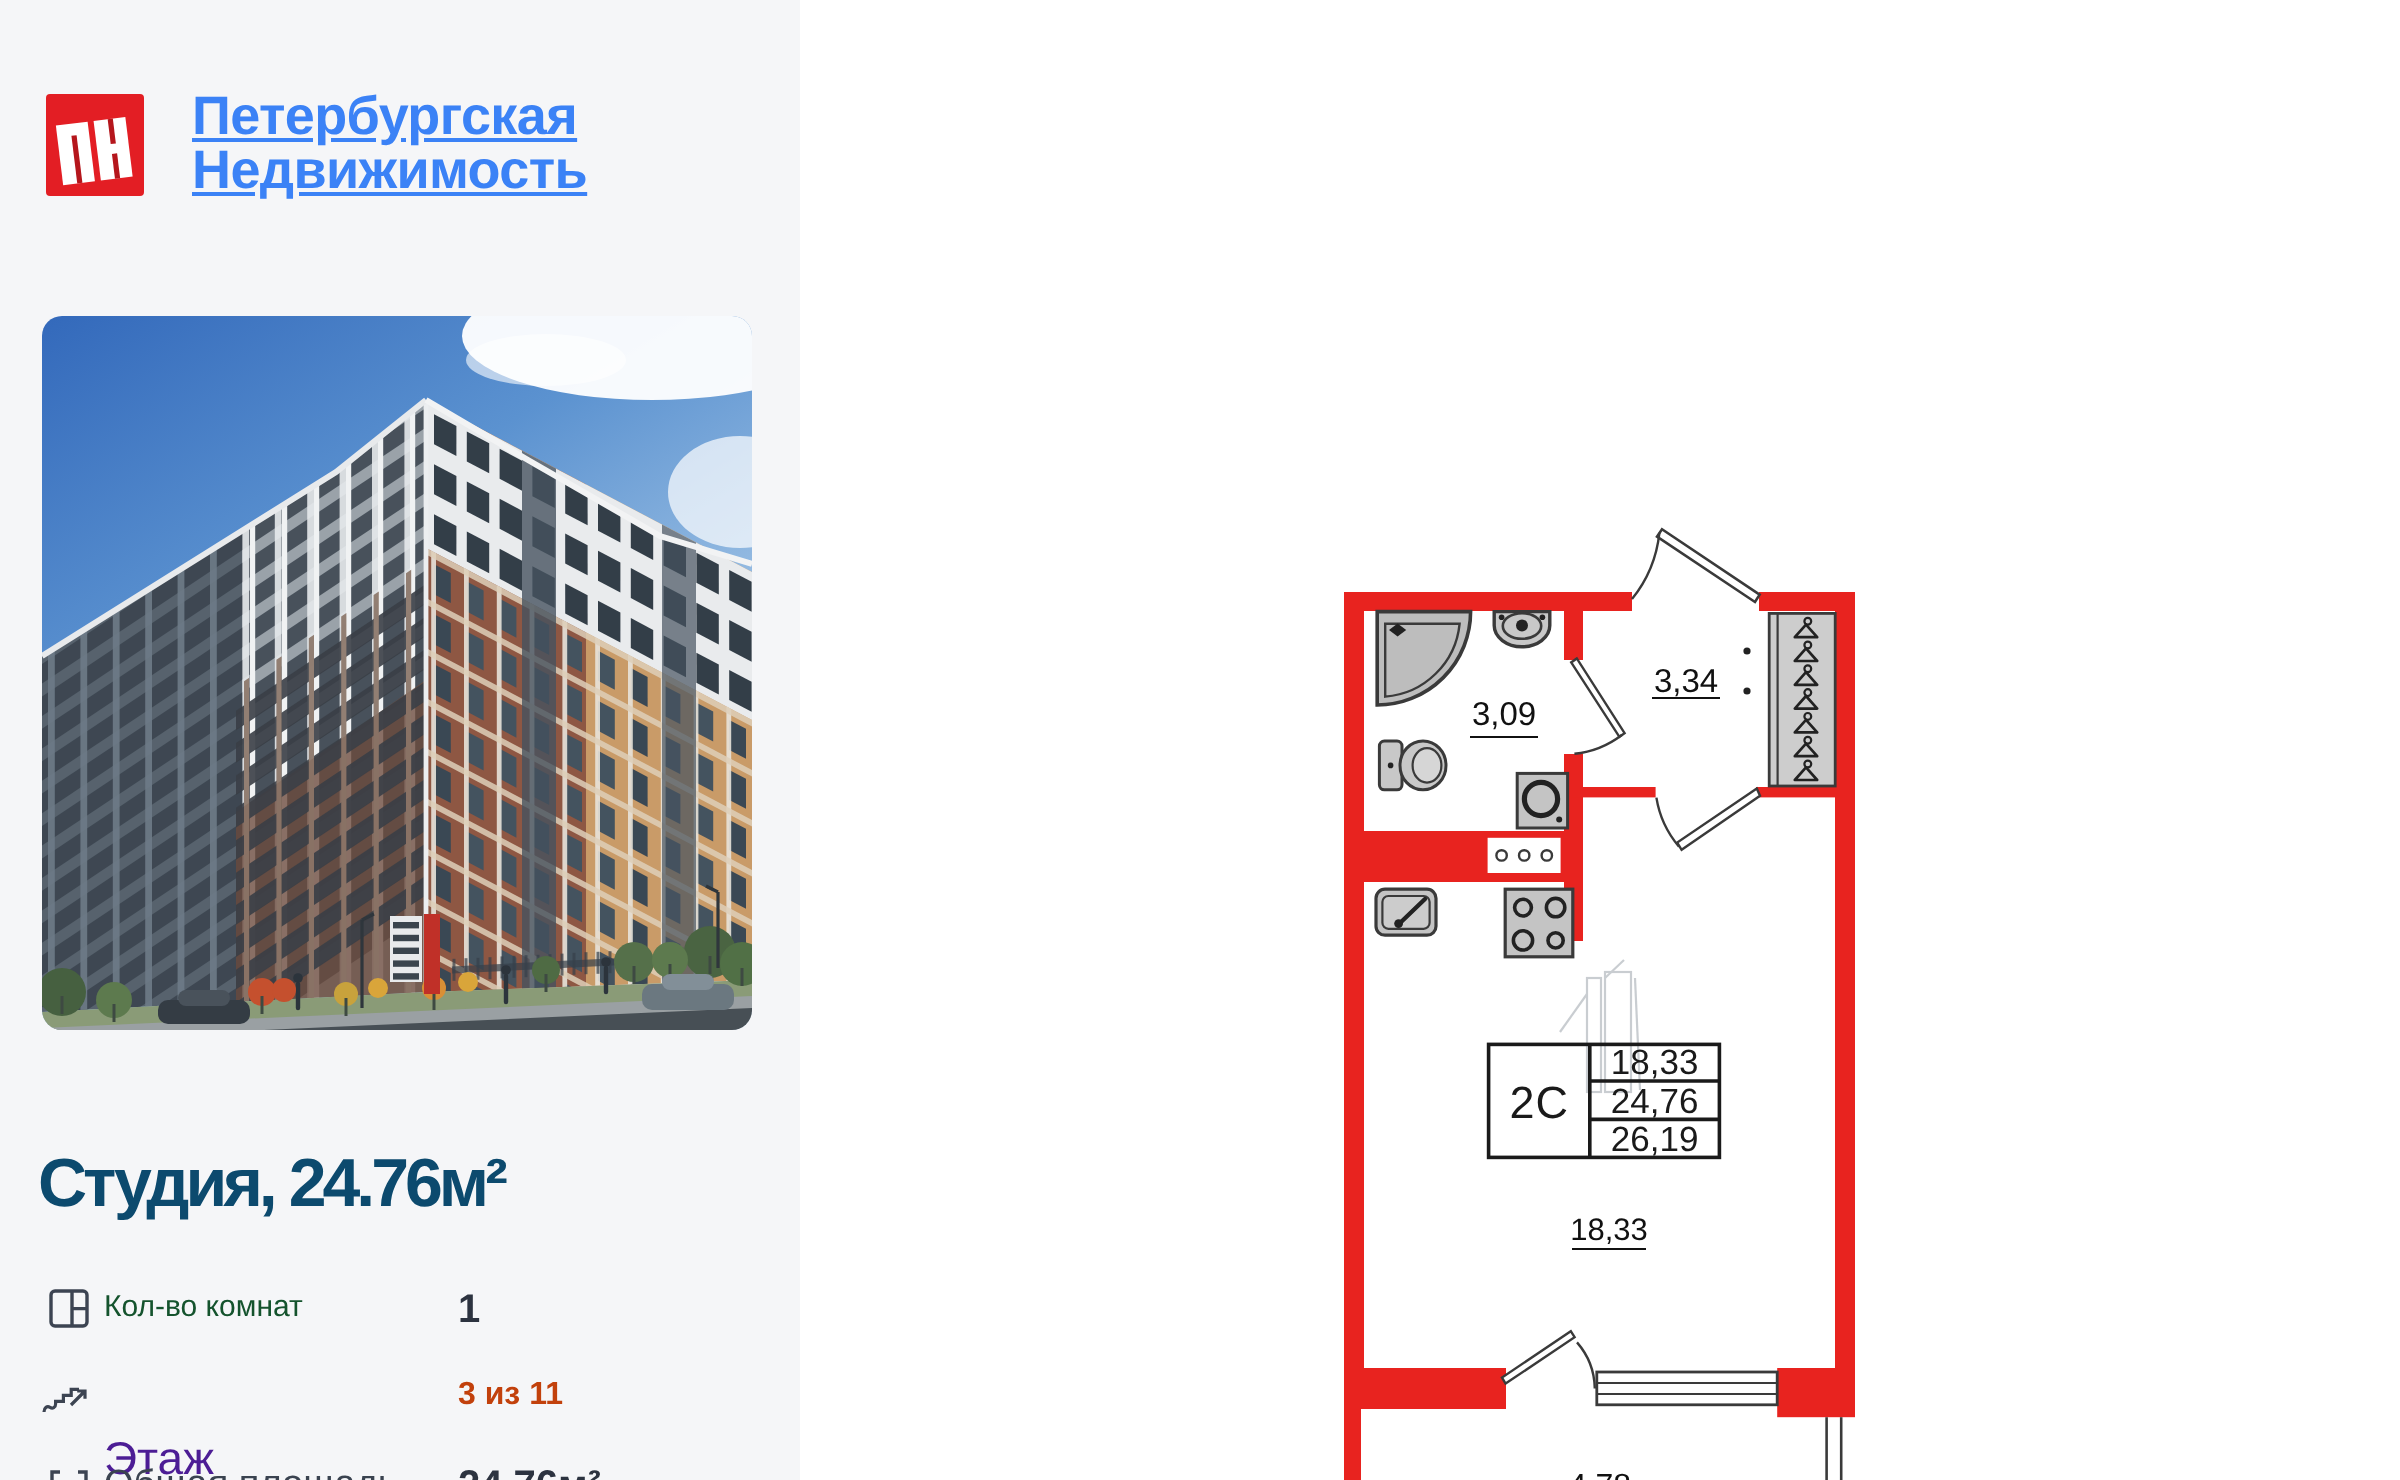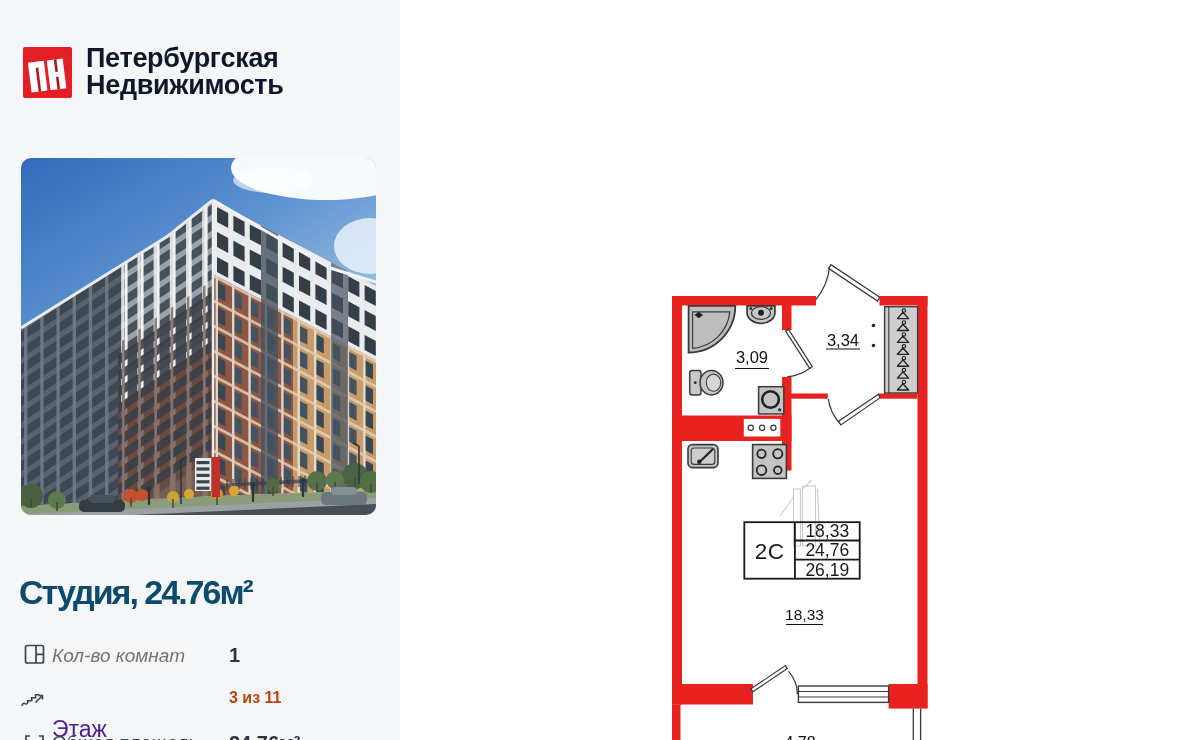--- a/index.html
+++ b/index.html
@@ -15,21 +15,21 @@
 <rect x="0" y="0" width="49" height="51" rx="2" fill="#e31e24"></rect>
 <g transform="rotate(-7 24.5 27.5)">
 <polygon points="6.5,13.5 22.5,13.5 22.5,43.5 6.5,43.5" fill="#ffffff"></polygon>
 <rect x="13.6" y="19.5" width="2.6" height="24" fill="#b5161c"></rect>
 <polygon points="25.5,13.5 41.5,13.5 41.5,43.5 25.5,43.5" fill="#ffffff"></polygon>
 <rect x="32.6" y="13.5" width="2.6" height="12.5" fill="#b5161c"></rect>
 <rect x="32.6" y="31" width="2.6" height="12.5" fill="#b5161c"></rect>
 </g>
 </svg></div>
 
-<div class="abs" style="left:86px;top:45px;font-size:27px;line-height:27px;font-weight:700;color:#0f172a;letter-spacing:-0.3px;">Петербургская<br>Недвижимость</div>
+<div class="abs" style="left:96px;top:45px;font-size:27px;line-height:27px;font-weight:700;color:#3b82f6;letter-spacing:-0.3px;text-decoration:underline;">Петербургская<br>Недвижимость</div>
 
 <div class="abs" style="left:21px;top:158px;width:355px;height:357px;border-radius:10px;overflow:hidden;">
 <svg width="355" height="357" viewBox="0 0 355 357">
 <defs>
 <linearGradient id="sky" x1="0" y1="0" x2="0.6" y2="1">
           <stop offset="0" stop-color="#3369bb"></stop>
           <stop offset="0.4" stop-color="#5b92d0"></stop>
           <stop offset="0.75" stop-color="#9cc0e4"></stop>
           <stop offset="1" stop-color="#cfe2f2"></stop>
         </linearGradient>
@@ -336,21 +336,21 @@
 </svg>
 
 </div>
 
 <div class="abs" style="left:19px;top:573px;font-size:34px;font-weight:700;color:#0c4a6e;letter-spacing:-2px;">Студия, 24.76м²</div>
 
 <div class="abs" style="left:24px;top:644px;"><svg width="21" height="20" viewBox="0 0 21 20" fill="none" stroke="#3c4452" stroke-width="1.7">
       <rect x="1.5" y="1.5" width="18" height="17.5" rx="2"></rect>
       <path d="M12,1.5 V19 M12,10.3 H19.5"></path>
     </svg></div>
-<div class="abs" style="left:52px;top:645px;font-size:19px;color:#737373;font-style:italic;">Кол-во комнат</div>
+<div class="abs" style="left:52px;top:645px;font-size:15px;color:#14532d;">Кол-во комнат</div>
 <div class="abs" style="left:229px;top:644px;font-size:20px;font-weight:700;color:#2c3340;">1</div>
 
 <div class="abs" style="left:21px;top:691px;"><svg width="24" height="18" viewBox="0 0 24 18" fill="none" stroke="#3c4452" stroke-width="1.6">
       <path d="M1,15 c0,-2.2 1.6,-3.2 3,-2.3 c1.3,0.8 2.8,0.1 2.8,-1.7 V9.7 h3.9 V6.7 h3.9 V3.7 h3.9"></path>
       <path d="M14.5,11.5 L21.5,4.5 M17.6,4.5 H21.5 V8.4"></path>
     </svg></div>
 <div class="abs" style="left:52px;top:716px;font-size:23px;color:#4c1d95;">Этаж</div>
 <div class="abs" style="left:229px;top:689px;font-size:16px;font-weight:700;color:#c2410c;">3 из 11</div>
 
 <div class="abs" style="left:24px;top:734px;"><svg width="21" height="20" viewBox="0 0 21 20" fill="none" stroke="#3c4452" stroke-width="1.7">

